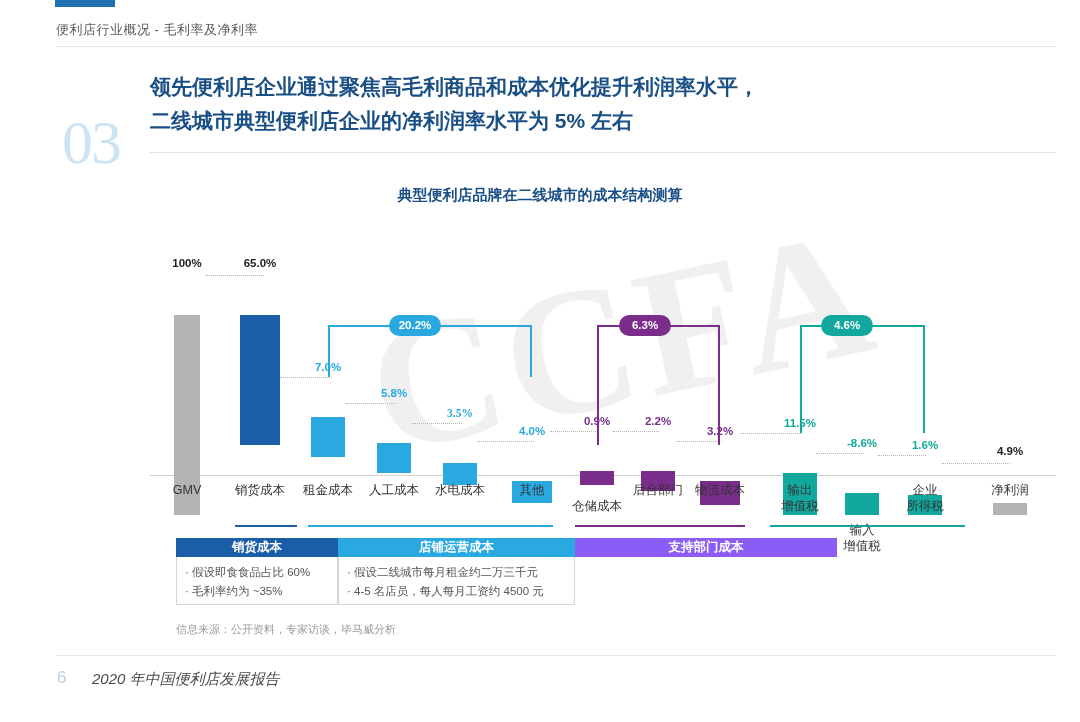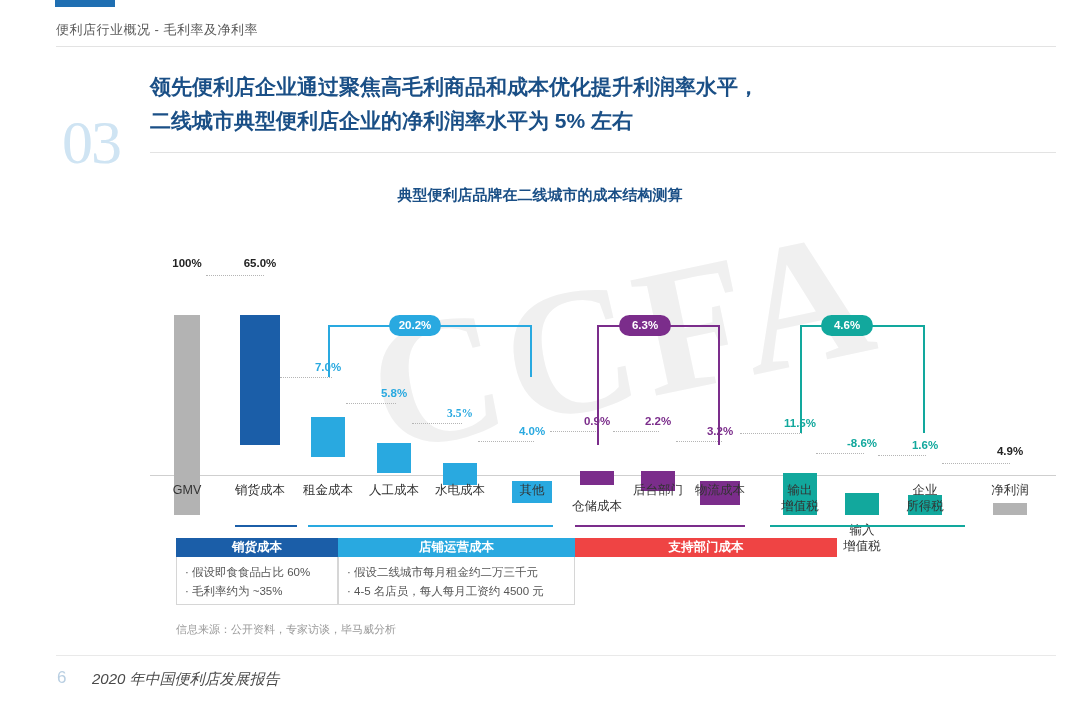--- a/index.html
+++ b/index.html
@@ -137,21 +137,21 @@
       </div>
     </div>
     <div class="lg-col" style="left: 162px; width: 237px;">
       <div class="lg-head" style="background: rgb(41, 169, 224);">店铺运营成本</div>
       <div class="lg-body">
         <div>· 假设二线城市每月租金约二万三千元</div>
         <div>· 4-5 名店员，每人每月工资约 4500 元</div>
       </div>
     </div>
     <div class="lg-col" style="left: 399px; width: 262px;">
-      <div class="lg-head" style="background: #ef4444;">支持部门成本</div>
+      <div class="lg-head" style="background: #8b5cf6;">支持部门成本</div>
     </div>
   </div>
 <div class="source">信息来源：公开资料，专家访谈，毕马威分析</div>
 
 <div class="hr-bot"></div>
 <div class="page-num">6</div>
 <div class="footer-title">2020 年中国便利店发展报告</div>
 
 <div class="vlabel" style="width: 60px; left: 157px; top: 257px; color: rgb(34, 34, 34);">100%</div>
 <div class="vlabel" style="width: 60px; left: 230px; top: 257px; color: rgb(34, 34, 34);">65.0%</div>

